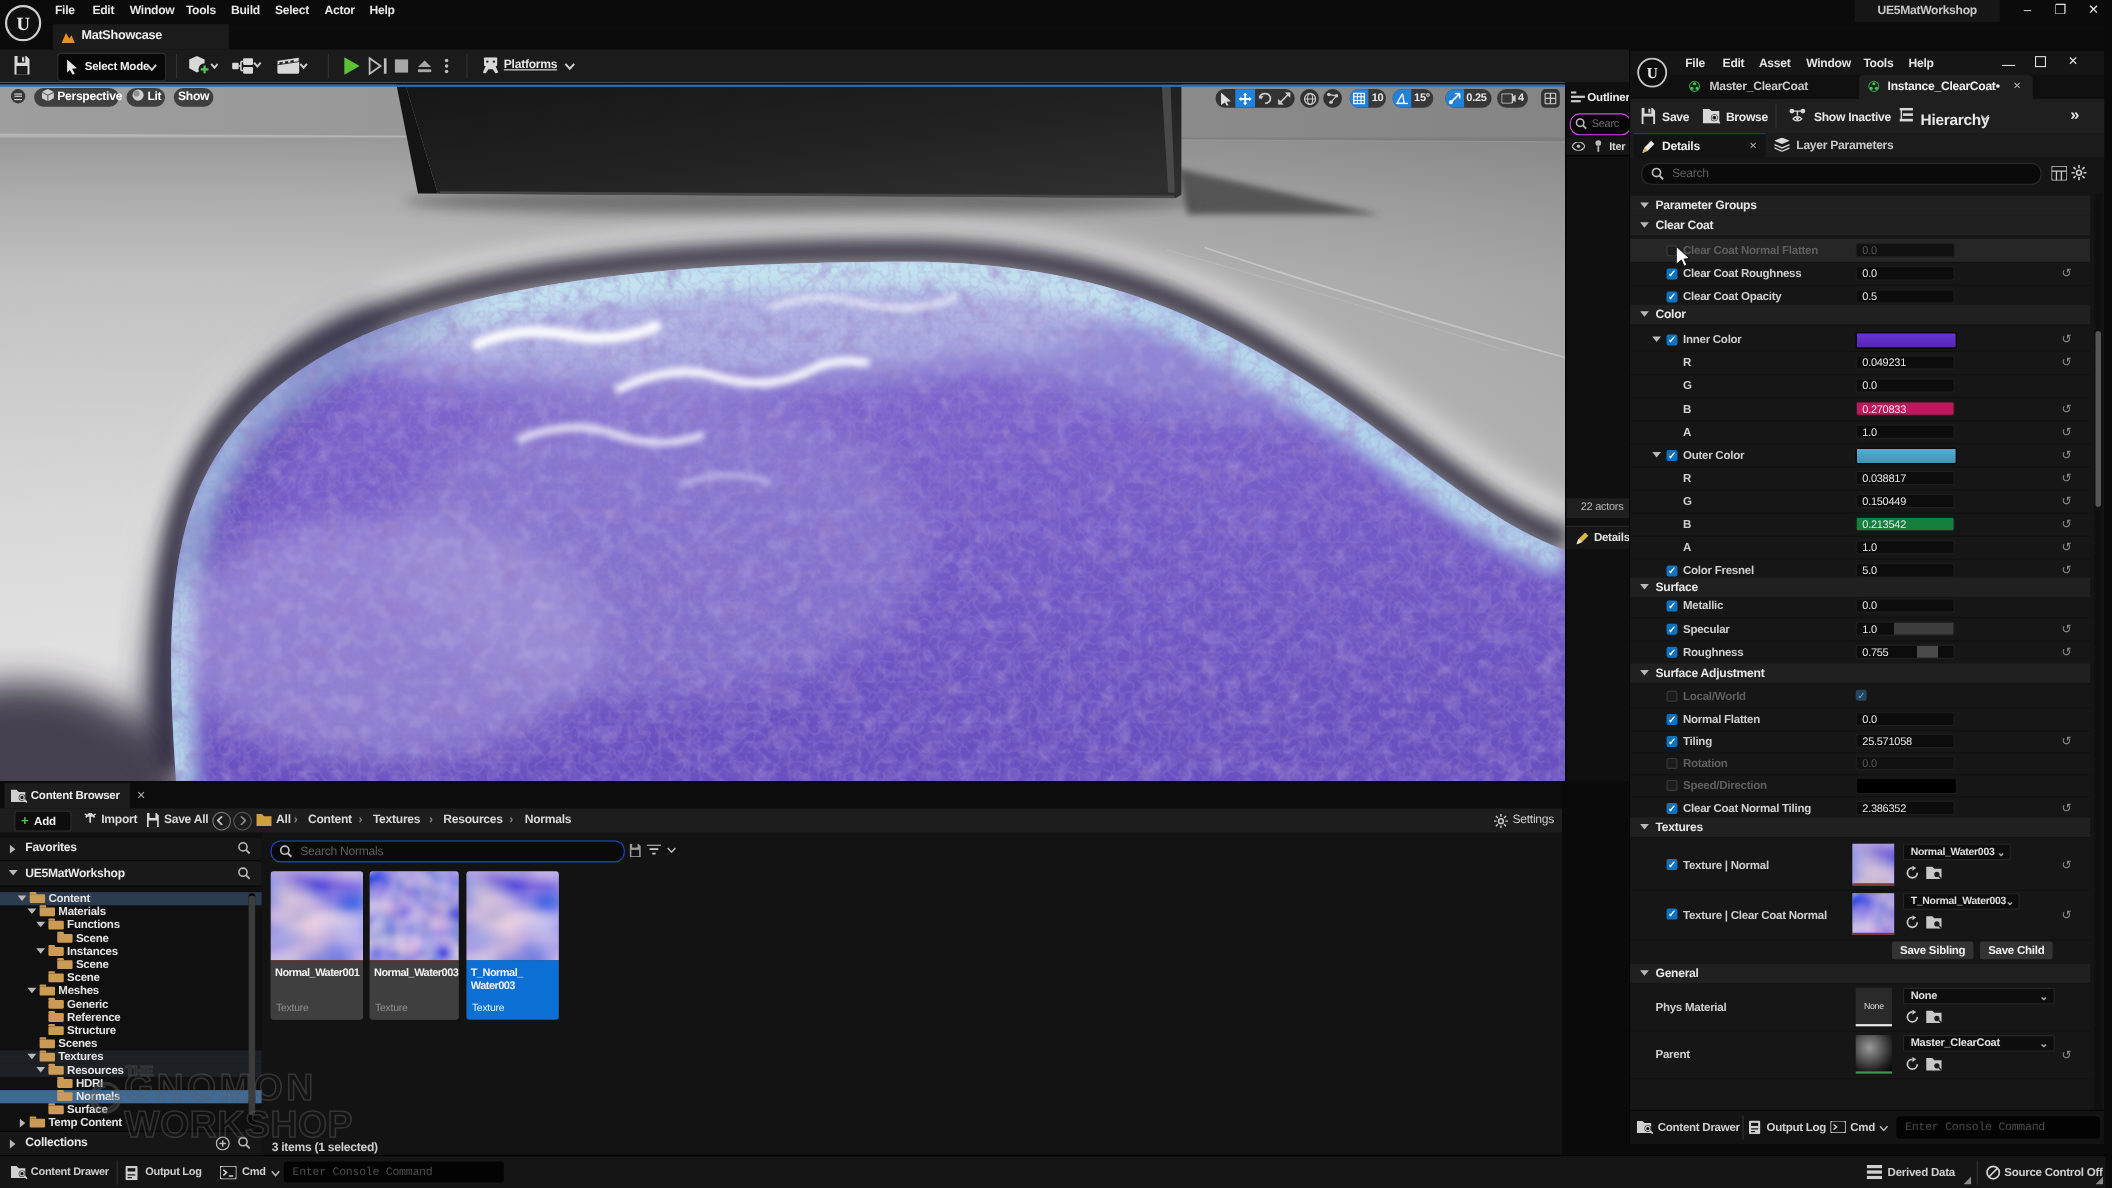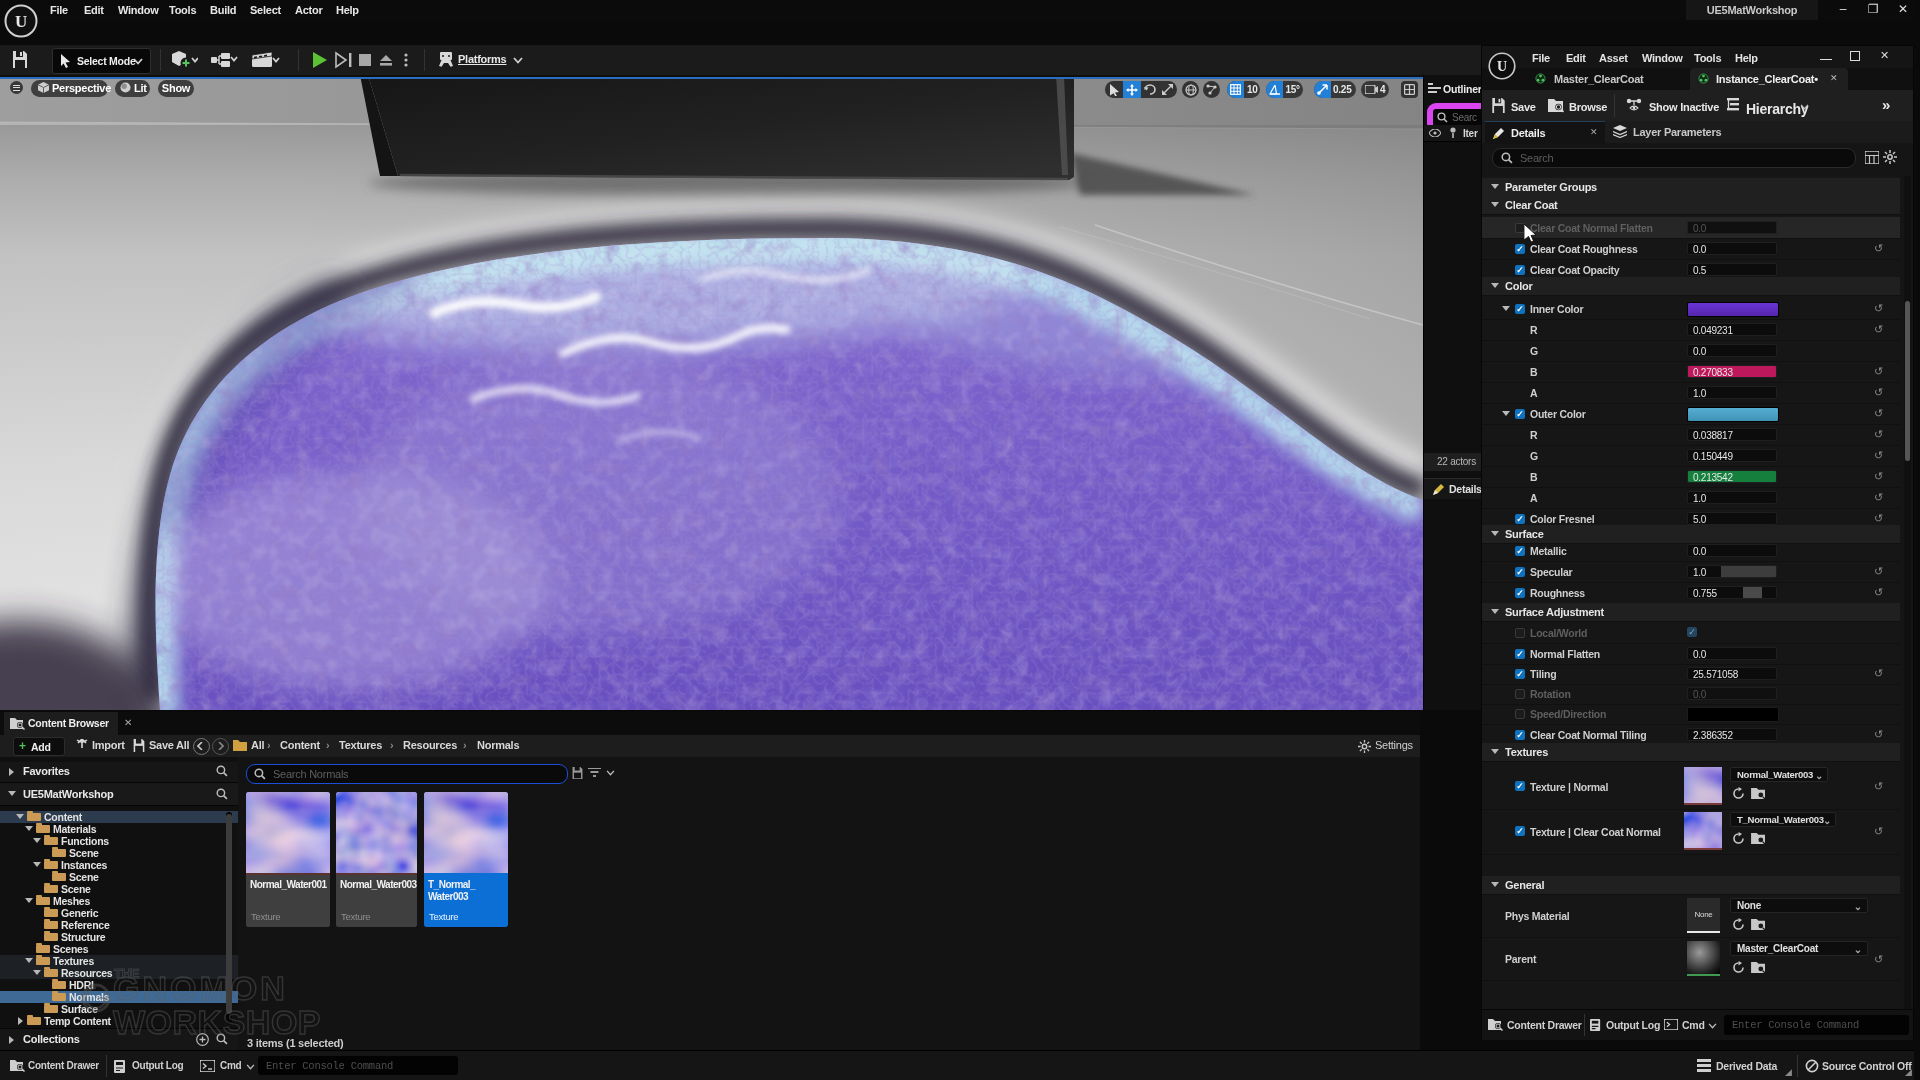--- a/index.html
+++ b/index.html
@@ -103,20 +103,28 @@
   <div class="winbtn" style="left:1836px;">–</div>
   <div class="winbtn" style="left:1866px;">❐</div>
   <div class="winbtn" style="left:1896px;">✕</div>
   <div class="a" id="uelogo">
     <svg width="34" height="34" viewBox="0 0 34 34">
       <circle cx="17" cy="17" r="15.5" fill="#101010" stroke="#cfcfcf" stroke-width="2"></circle>
       <text x="17" y="23" font-size="17" font-weight="bold" fill="#e8e8e8" text-anchor="middle" font-family="Liberation Serif,serif">U</text>
     </svg>
   </div>
 
+  <div class="a" id="tabrow">
+    <div class="a" id="mattab">
+      <svg class="a" style="left:7px;top:5px;" width="14" height="13" viewBox="0 0 14 13">
+        <path d="M1 12 L5 3 L8 8 L10 5 L13 12 Z" fill="#e8901e"></path>
+      </svg>
+      <span>MatShowcase</span>
+    </div>
+  </div>
 
   <div class="a" id="toolbar">
     <svg class="a" style="left:13px;top:6px;" width="14" height="17" viewBox="0 0 14 17">
       <path d="M0 0 H11 L14 3 V17 H0 Z" fill="#d8d8d8"></path>
         <rect x="3" y="0" width="7" height="6" fill="#1b1b1b"></rect>
         <rect x="7" y="1" width="2" height="4" fill="#d8d8d8"></rect>
         <rect x="2" y="9" width="10" height="8" fill="#1b1b1b"></rect>
     </svg>
     <div class="a" id="selmode">
       <svg class="a" style="left:6px;top:5px;" width="13" height="14" viewBox="0 0 13 14">
@@ -375,21 +383,21 @@
     </div>
   </div>
 
   <div class="a" id="outliner">
     <svg class="a" style="left:4px;top:8px;" width="13" height="11" viewBox="0 0 13 11">
       <rect x="0" y="0" width="5" height="2" fill="#ccc"></rect>
         <rect x="0" y="4" width="13" height="2" fill="#ccc"></rect>
         <rect x="0" y="8" width="9" height="2" fill="#ccc"></rect>
     </svg>
     <div class="a b" style="left:19px;top:8px;font-size:10.5px;color:#ececec;letter-spacing:-0.2px;">Outliner</div>
-    <div class="a" style="left:3px;top:28px;width:54px;height:18px;background:#070707;border:6px solid #d946ef;border-radius:9px;">
+    <div class="a" style="left:3px;top:28px;width:54px;height:18px;background:#070707;border:1px solid #d946ef;border-radius:9px;">
       <svg class="a" style="left:4px;top:3px;" width="11" height="11" viewBox="0 0 11 11">
           <circle cx="4.5" cy="4.5" r="3.4" stroke="#bbb" stroke-width="1.4" fill="none"></circle>
           <path d="M7 7 L10 10" stroke="#bbb" stroke-width="1.6"></path>
         </svg>
       <span class="a" style="left:19px;top:3px;font-size:10px;color:#6a6a6a;">Searc</span>
     </div>
     <div class="a" style="left:0px;top:50px;width:58px;height:16px;background:#151515;border-bottom:1px solid #000;">
       <svg class="a" style="left:5px;top:4px;" width="12" height="8" viewBox="0 0 12 8">
           <path d="M0 4 C2 1 4 0 6 0 C8 0 10 1 12 4 C10 7 8 8 6 8 C4 8 2 7 0 4 Z" fill="none" stroke="#bbb" stroke-width="1.2"></path>
           <circle cx="6" cy="4" r="1.6" fill="#bbb"></circle>
@@ -984,20 +992,24 @@
             <path d="M11 6.5 A4.5 4.5 0 1 1 6.5 2" fill="none" stroke="#c8c8c8" stroke-width="1.6"></path>
             <path d="M6.5 0 L10 2 L6.5 4.5 Z" fill="#c8c8c8"></path>
           </svg>
         <svg class="a" style="left:269px;top:23px;" width="15" height="13" viewBox="0 0 16 14">
             <path d="M0 1 H6 L8 3 H15 V13 H0 Z" fill="#c8c8c8"></path>
             <circle cx="10.5" cy="8.5" r="2.6" fill="#1a1a1a"></circle>
             <path d="M12.5 10.5 L15 13" stroke="#1a1a1a" stroke-width="1.4"></path>
           </svg>
         <span class="reset" style="top:16px;">↺</span>
       </div>
+      <div class="prow" style="top:678px;height:22px;">
+        <div class="a" style="left:238px;top:2px;width:74px;height:16px;background:#333;border-radius:2px;text-align:center;font-size:10.5px;font-weight:bold;color:#efefef;line-height:16px;">Save Sibling</div>
+        <div class="a" style="left:318px;top:2px;width:66px;height:16px;background:#333;border-radius:2px;text-align:center;font-size:10.5px;font-weight:bold;color:#efefef;line-height:16px;">Save Child</div>
+      </div>
       <div class="sect" style="top:700px;">
           <span class="tri" style="left:9px;top:6px;"></span>
           <span>General</span>
         </div>
       <div class="prow" style="top:718px;height:43px;">
         <span class="pname" style="left:23px;top:16px;">Phys Material</span>
         <div class="a" style="left:205px;top:4px;width:33px;height:33px;background:#2a2a2a;border-bottom:2px solid #e8e8e8;color:#dadada;font-size:8px;text-align:center;line-height:33px;">None</div>
         <div class="drop" style="left:248px;top:4px;width:138px;">None<span style="position:absolute;right:5px;top:1px;color:#aaa;">⌄</span></div>
         <svg class="a" style="left:250px;top:24px;" width="13" height="13" viewBox="0 0 13 13">
             <path d="M11 6.5 A4.5 4.5 0 1 1 6.5 2" fill="none" stroke="#c8c8c8" stroke-width="1.6"></path>

